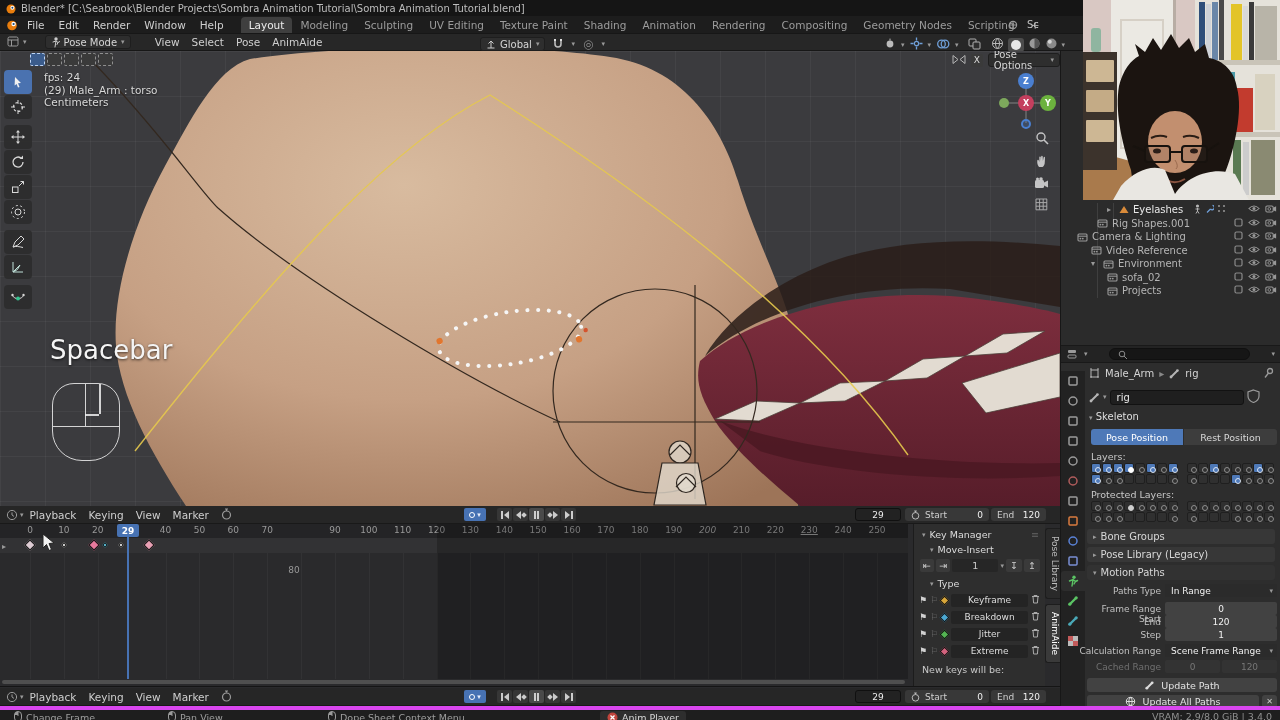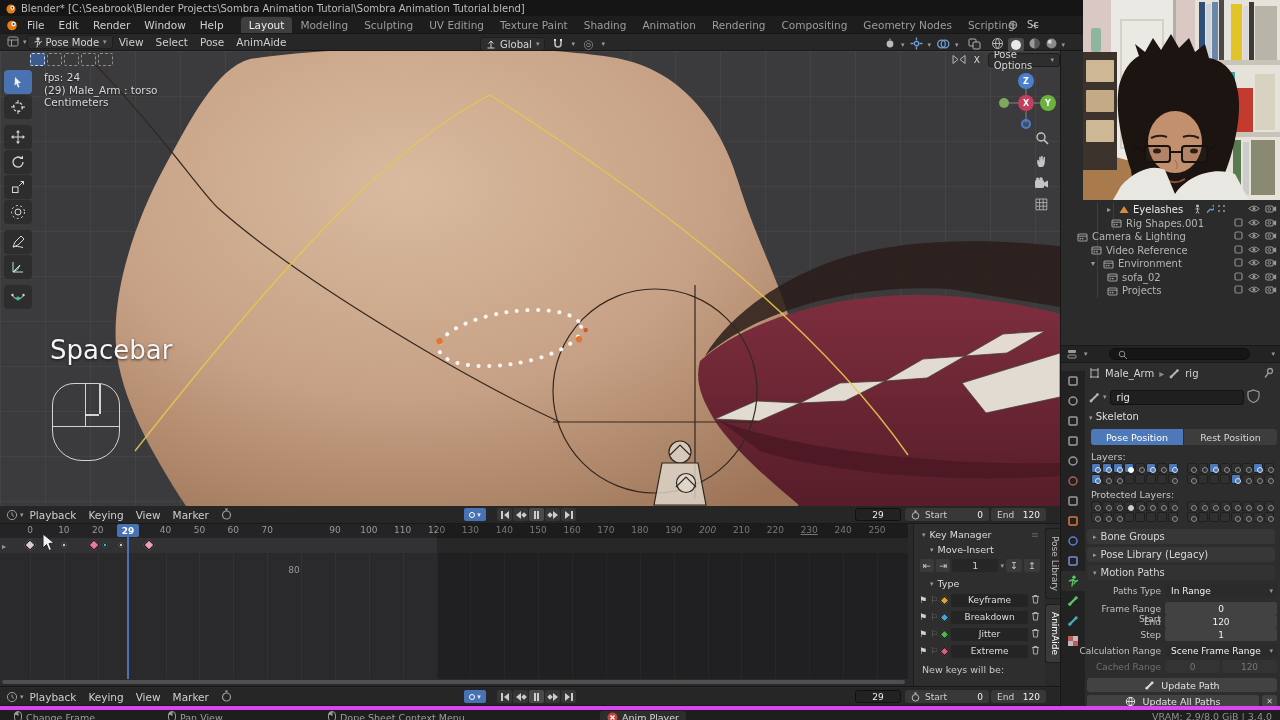--- a/index.html
+++ b/index.html
@@ -161,21 +161,21 @@
       <span>Sc</span>
     </span>
   </div>
 
   <div id="toolheader">
     <svg width="13" height="12" style="margin:0 3px">
         <rect x="1" y="1" width="10" height="9" rx="1.5" fill="none" stroke="#9a9a9a"></rect>
         <path d="M1 4 H11 M4.5 4 V10" stroke="#9a9a9a"></path>
       </svg>
     <span class="varrow">▾</span>
-    <span class="pill" style="margin:0 0">
+    <span class="pill" style="margin:0 18px">
       <svg width="9" height="11">
           <circle cx="5" cy="2" r="1.7" fill="#ccc"></circle>
           <path d="M2 5 L5 4 L7 5.5 L6 7.5 M5 4.2 L4 10 M7 5.5 L8.6 4.6" stroke="#ccc" fill="none" stroke-linecap="round"></path>
         </svg>
       <span>Pose Mode</span>
       <span class="varrow">▾</span>
     </span>
     <span style="display:flex">
         <span class="thmenu">View</span>
         <span class="thmenu">Select</span>
@@ -451,21 +451,21 @@
                 <path d="M1 5 Q7 -1 13 5 Q7 11 1 5 Z" fill="none" stroke="#999" stroke-width="1.2"></path>
                 <circle cx="7" cy="5" r="1.8" fill="#999"></circle>
               </svg></span>
             <span><svg width="12" height="9" viewBox="0 0 14 10">
                 <rect x="1" y="2" width="8.5" height="7" rx="1.5" fill="none" stroke="#999" stroke-width="1.2"></rect>
                 <path d="M9.5 4 L13 2.5 V8.5 L9.5 7" fill="#999"></path>
                 <circle cx="5" cy="5.5" r="1.6" stroke="#999" fill="none"></circle>
               </svg></span>
           </span>
         </div>
-        <div class="olrow" style="padding-left: 50px;">
+        <div class="olrow" style="padding-left: 36px;">
           <span class="olicon">
             <svg width="11" height="10">
               <rect x="1" y="2" width="9" height="7" rx="1" fill="none" stroke="#9a9a9a" stroke-width="1.1"></rect>
               <path d="M1 4.2 H10" stroke="#9a9a9a"></path>
               <circle cx="3.4" cy="6.6" r=".9" fill="#9a9a9a"></circle>
               <circle cx="5.8" cy="6.6" r=".9" fill="#9a9a9a"></circle>
             </svg>
           </span>
           <span class="ollabel">Rig Shapes.001</span>
           <span class="oltoggles">

